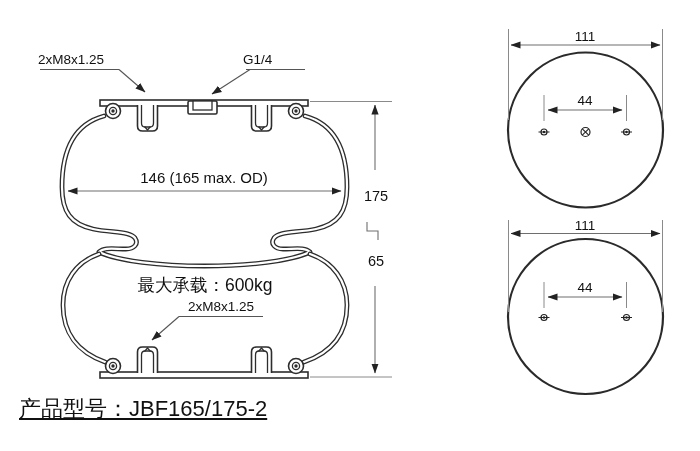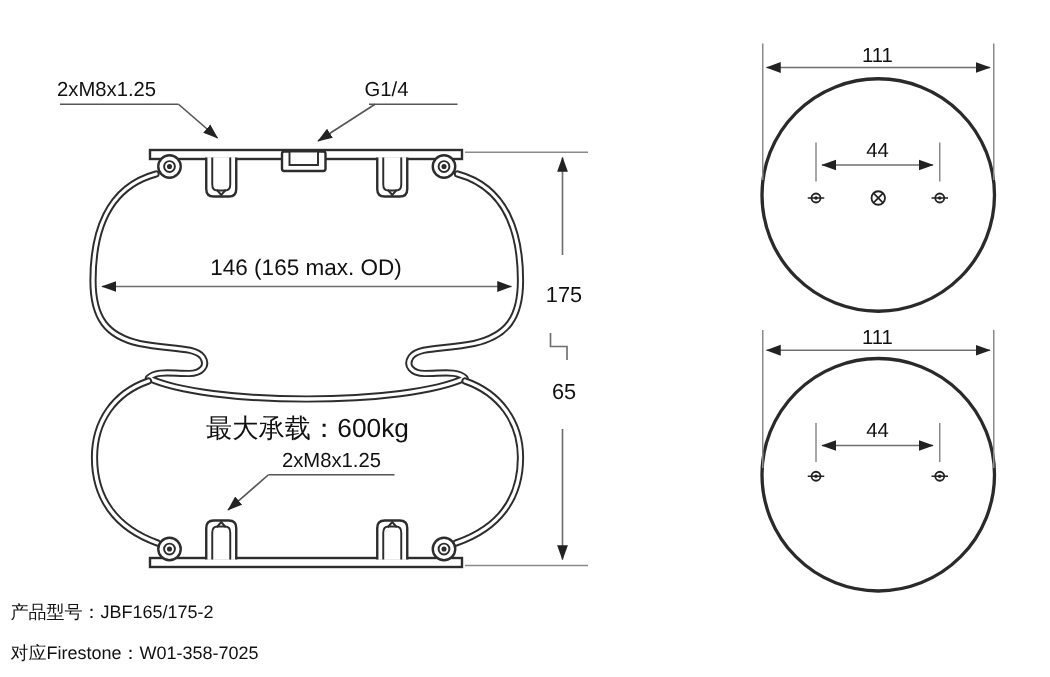--- a/index.html
+++ b/index.html
@@ -16,21 +16,21 @@
   .dbl-in{fill:none;stroke:#ffffff;stroke-width:2.2;stroke-linecap:round;stroke-linejoin:round;}
   .dim{fill:none;stroke:#6e6e6e;stroke-width:1.1;}
   .ext{fill:none;stroke:#8a8a8a;stroke-width:1.0;}
   .lead{fill:none;stroke:#555555;stroke-width:1.1;}
   .t-label{font-size:13.5px;}
   .t-dim{font-size:13.5px;}
   .t-dim2{font-size:14.5px;}
   .t-146{font-size:15px;}
   .t-load{font-size:17.5px;}
   .footer-text{
-    position:absolute;left:7px;top:395px;color:#111111;font-size:12px;line-height:27px;
+    position:absolute;left:19px;top:395px;color:#111111;font-size:22px;line-height:27px;text-decoration:underline;
   }
   .footer-text div{white-space:nowrap;}
 </style>
 </head>
 <body>
 
 <div class="canvas">
 
   <svg width="700" height="451" viewBox="0 0 700 451">
     <defs>
@@ -206,16 +206,15 @@
       <g>
         <circle cx="626.5" cy="317.5" r="3" fill="none" stroke="#222" stroke-width="1.2"></circle>
         <line x1="621" y1="317.5" x2="632" y2="317.5" stroke="#222" stroke-width="1"></line>
         <circle cx="626.5" cy="317.5" r="1.2" fill="#222"></circle>
       </g>
     </g>
   </svg>
 
   <div class="footer-text">
     <div>产品型号：JBF165/175-2</div>
-    <div>对应Firestone：W01-358-7025</div>
   </div>
 
 </div>
 
 </body></html>

